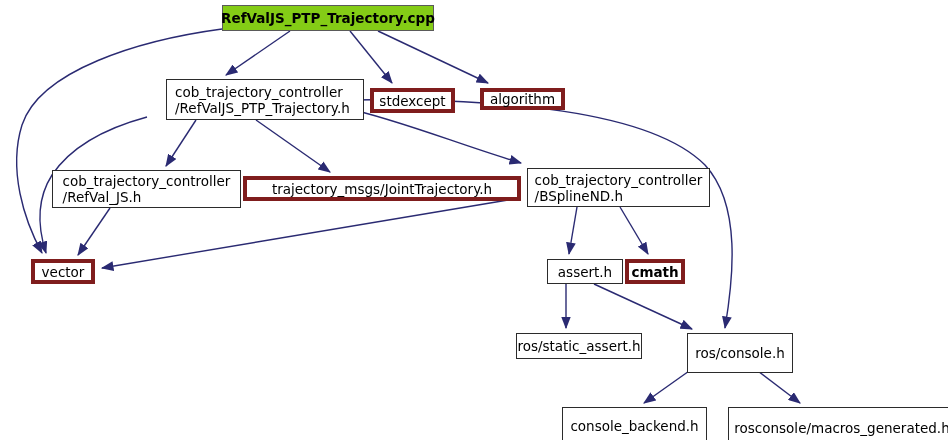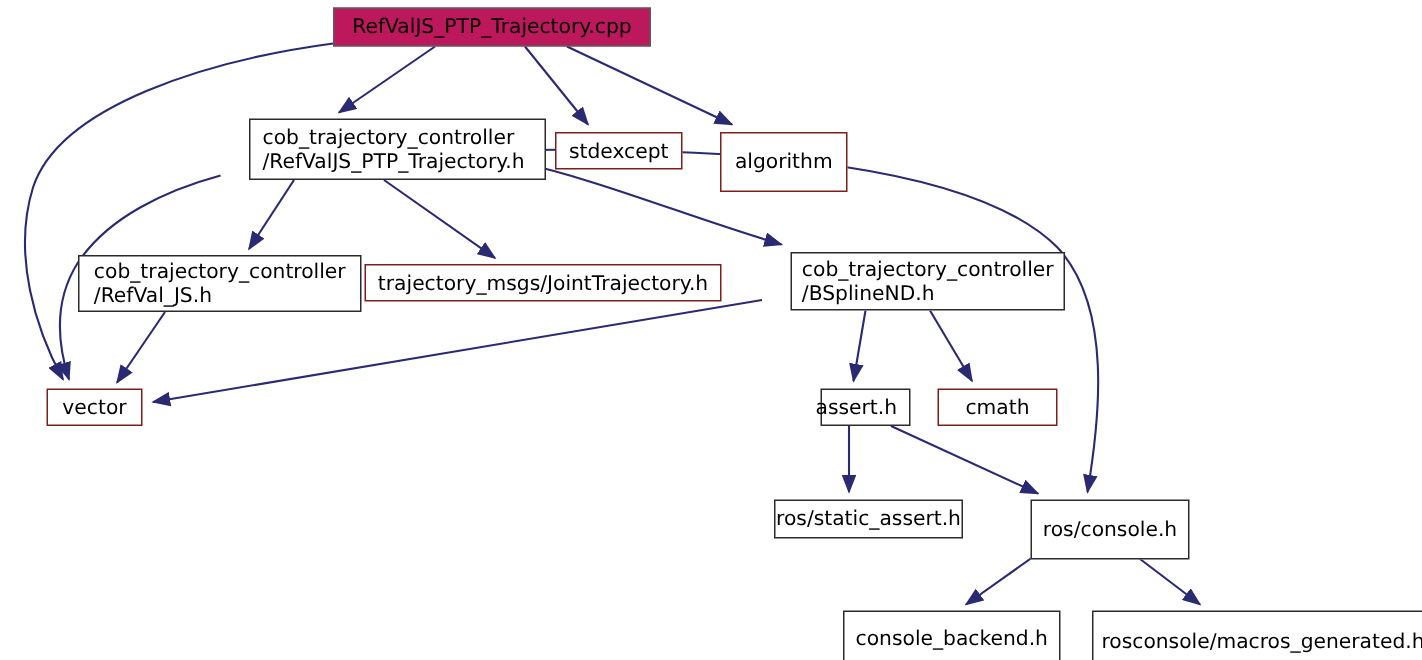--- a/index.html
+++ b/index.html
@@ -33,24 +33,25 @@
     font-size: 13.5px;
     line-height: 16px;
     color: #000000;
     white-space: nowrap;
     z-index: 5;
   }
   .node .nline { display: block; }
   .node.align-left { align-items: flex-start; }
   .node.align-left .nline { text-align: left; }
   .node.border-dark { border: 1.5px solid #2b2b2b; margin-left: 19px; }
-  .node.border-light { border: 1px solid #7f1d1d; }
+  .node.border-light { border: 4px solid #7f1d1d; }
   .node.root-node {
-    background: #be185d;
+    background: #84cc16;
     border: 1.5px solid #5a5a5a;
+    font-weight: bold;
   }
   .node .pad { padding: 0 8px; }
 </style>
 </head>
 <body>
 
 <div id="graph-root">
 
   <svg id="edge-layer" viewBox="0 0 948 440" xmlns="http://www.w3.org/2000/svg">
     <defs>
@@ -89,53 +90,53 @@
         <div class="pad">
           <span class="nline">cob_trajectory_controller</span>
           <span class="nline">/RefValJS_PTP_Trajectory.h</span>
         </div>
       </div>
       <div class="node border-light" style="left: 370px; top: 88px; width: 85px; height: 25px;">
         <div class="pad">
           <span class="nline">stdexcept</span>
         </div>
       </div>
-      <div class="node border-light" style="left: 480px; top: 88px; width: 85px; height: 40px;">
+      <div class="node border-light" style="left: 480px; top: 88px; width: 85px; height: 22px;">
         <div class="pad">
           <span class="nline">algorithm</span>
         </div>
       </div>
       <div class="node border-dark" style="left: 33px; top: 170px; width: 189px; height: 38px;">
         <div class="pad">
           <span class="nline">cob_trajectory_controller</span>
           <span class="nline">/RefVal_JS.h</span>
         </div>
       </div>
-      <div class="node border-light" style="left: 243px; top: 176px; width: 238px; height: 25px;">
+      <div class="node border-light" style="left: 243px; top: 176px; width: 278px; height: 25px;">
         <div class="pad">
           <span class="nline">trajectory_msgs/JointTrajectory.h</span>
         </div>
       </div>
       <div class="node border-dark" style="left: 508px; top: 168px; width: 183px; height: 39px;">
         <div class="pad">
           <span class="nline">cob_trajectory_controller</span>
           <span class="nline">/BSplineND.h</span>
         </div>
       </div>
       <div class="node border-light" style="left: 31px; top: 259px; width: 64px; height: 25px;">
         <div class="pad">
           <span class="nline">vector</span>
         </div>
       </div>
-      <div class="node border-dark" style="left: 528px; top: 259px; width: 60px; height: 25px; align-items: flex-end;">
+      <div class="node border-dark" style="left: 528px; top: 259px; width: 76px; height: 25px;">
         <div class="pad">
           <span class="nline">assert.h</span>
         </div>
       </div>
-      <div class="node border-light" style="left: 625px; top: 259px; width: 80px; height: 25px;">
+      <div class="node border-light" style="left: 625px; top: 259px; width: 60px; height: 25px; font-weight: bold;">
         <div class="pad">
           <span class="nline">cmath</span>
         </div>
       </div>
       <div class="node border-dark" style="left: 497px; top: 333px; width: 126px; height: 26px;">
         <div class="pad">
           <span class="nline">ros/static_assert.h</span>
         </div>
       </div>
       <div class="node border-dark" style="left: 668px; top: 333px; width: 106px; height: 40px;">

